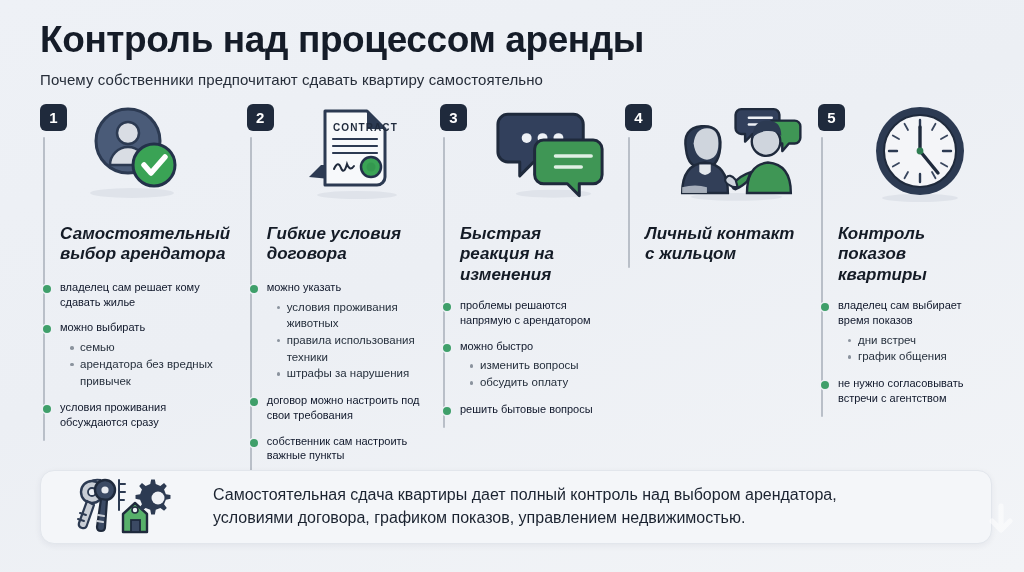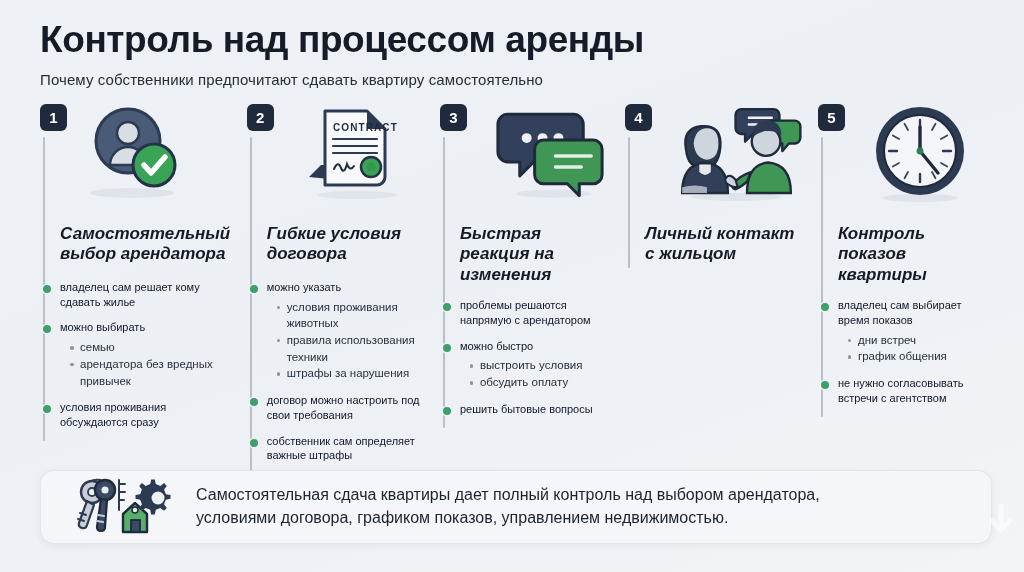--- a/index.html
+++ b/index.html
@@ -162,21 +162,21 @@
     right: 32px;
     bottom: 28px;
     height: 74px;
     background: #f4f6f9;
     border: 1px solid #e2e6ec;
     border-radius: 14px;
     box-shadow: 0 2px 6px rgba(30,40,60,0.06);
     display: flex;
     align-items: center;
     padding: 0 26px;
-    gap: 21px;
+    gap: 38px;
   }
 
   .banner-text {
     font-size: 16px;
     line-height: 1.42;
     color: #1b2330;
   }
 
   .banner-icon { flex: 0 0 auto; }
 
@@ -266,21 +266,21 @@
             <div class="sub-item">правила использования техники</div>
             <div class="sub-item">штрафы за нарушения</div>
           </div>
         </div>
         <div class="b-item">
           <span class="dot"></span>
           <div class="b-text">договор можно настроить под свои требования</div>
         </div>
         <div class="b-item">
           <span class="dot"></span>
-          <div class="b-text">собственник сам определяет важные штрафы</div>
+          <div class="b-text">собственник сам настроить важные пункты</div>
         </div>
       </div>
     </div>
 
     <div class="col col-2">
       <div class="badge">3</div>
       <div class="rail"></div>
       <div class="art">
         <svg width="130" height="94" viewBox="0 0 130 94" style="margin-left:16px">
           <ellipse cx="68" cy="88" rx="38" ry="4" fill="#dfe3ea"></ellipse>
@@ -300,21 +300,21 @@
       <div class="col-head">Быстрая реакция на изменения</div>
       <div class="bullets">
         <div class="b-item">
           <span class="dot"></span>
           <div class="b-text">проблемы решаются напрямую с арендатором</div>
         </div>
         <div class="b-item">
           <span class="dot"></span>
           <div class="b-text">можно быстро</div>
           <div class="sublist">
-            <div class="sub-item">выстроить условия</div>
+            <div class="sub-item">изменить вопросы</div>
             <div class="sub-item">обсудить оплату</div>
           </div>
         </div>
         <div class="b-item">
           <span class="dot"></span>
           <div class="b-text">решить бытовые вопросы</div>
         </div>
       </div>
     </div>
 

